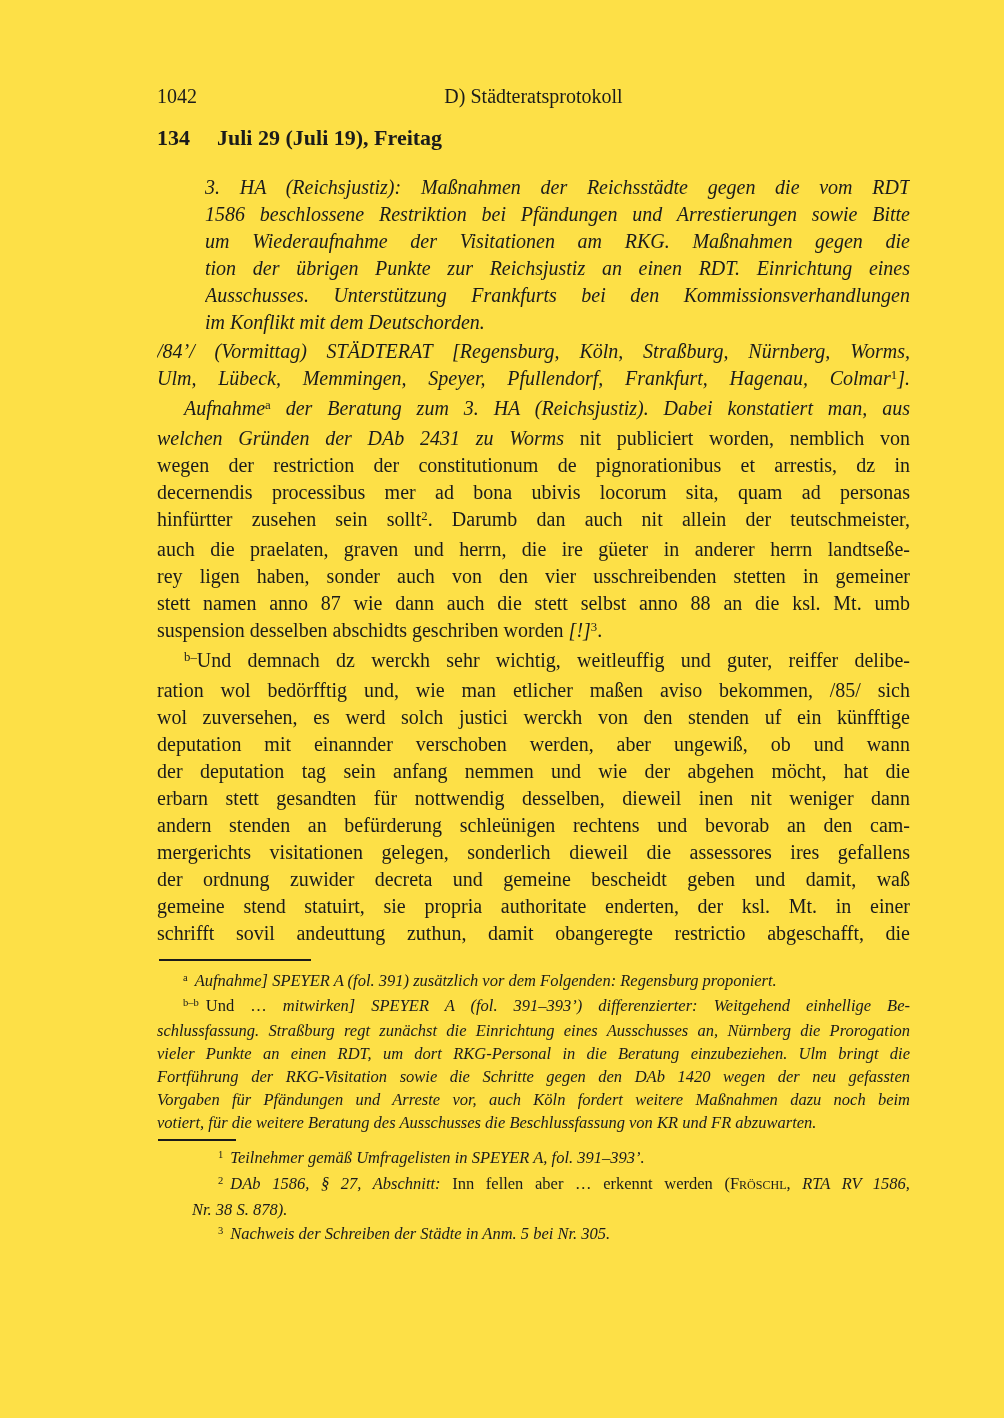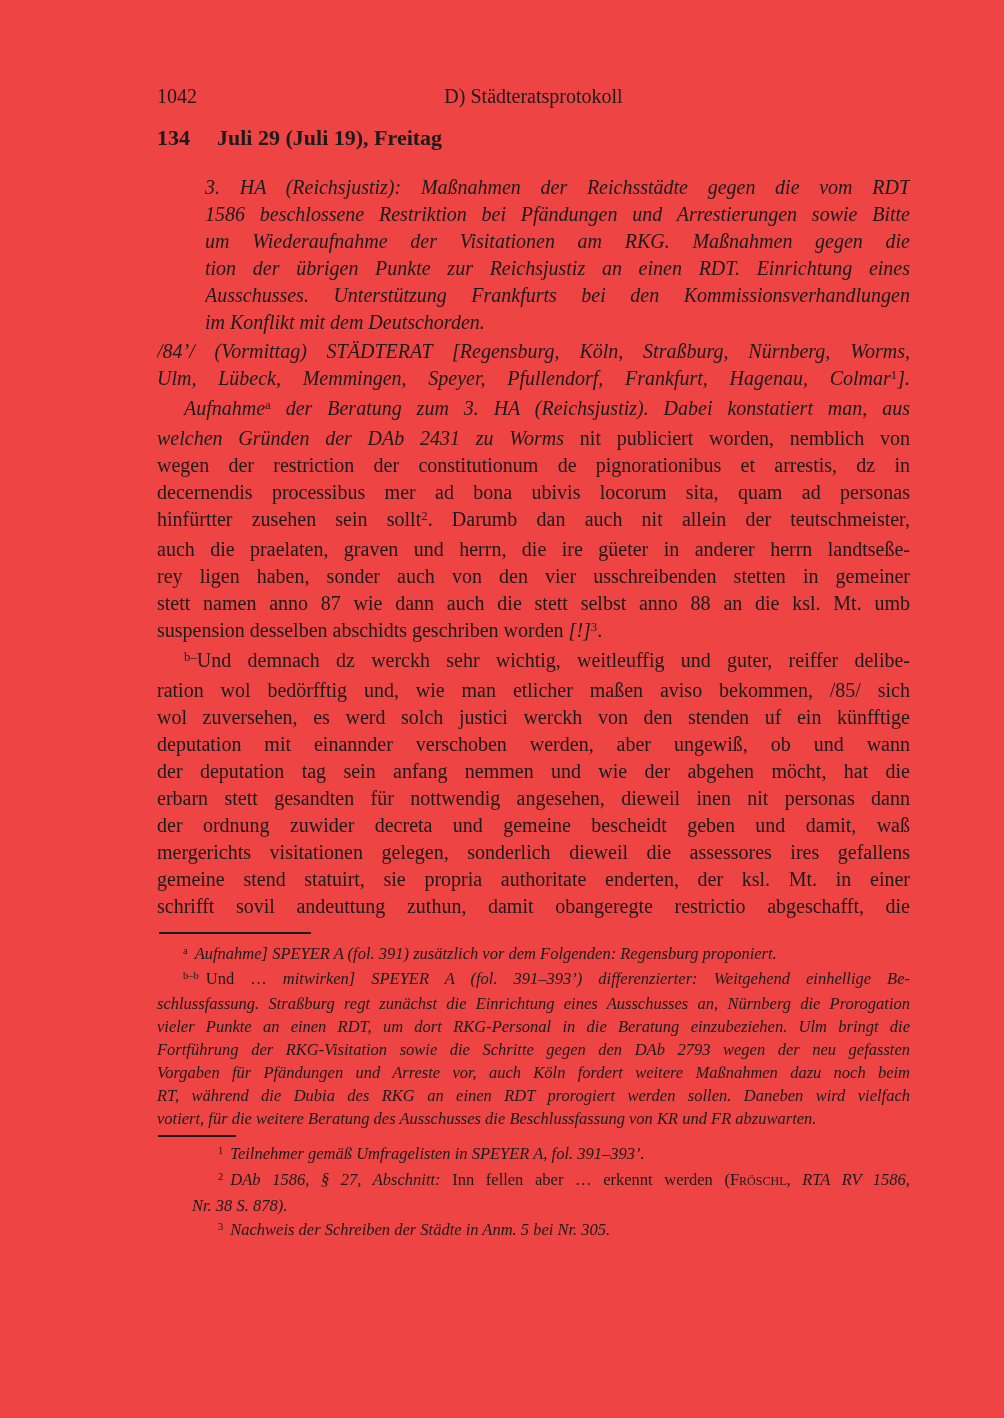--- a/index.html
+++ b/index.html
@@ -1,19 +1,19 @@
 <!DOCTYPE html>
 <html><head>
 <meta charset="utf-8">
 <style>
   html,body { margin:0; padding:0; background:#e8e8e8; }
   .page {
     position:relative;
     width:1004px; height:1418px;
-    background:#ef4444;
+    background:#fde047;
     color:#1b1b1b;
     font-family:"Liberation Serif", "DejaVu Serif", serif;
     overflow:hidden;
     margin:0 auto;
   }
   .content {
     position:absolute;
     left:157px; top:84px;
     width:753px;
   }
@@ -116,37 +116,37 @@
         <div class="line"><span class="s-r">hinfürtter zusehen sein sollt</span><span class="s-sup">2</span><span class="s-r">. Darumb dan auch nit allein der teutschmeister,</span></div>
         <div class="line"><span class="s-r">auch die praelaten, graven und herrn, die ire güeter in anderer herrn landtseße-</span></div>
         <div class="line"><span class="s-r">rey ligen haben, sonder auch von den vier usschreibenden stetten in gemeiner</span></div>
         <div class="line"><span class="s-r">stett namen anno 87 wie dann auch die stett selbst anno 88 an die ksl. Mt. umb</span></div>
         <div class="line noj"><span class="s-r">suspension desselben abschidts geschriben worden </span><span class="s-i">[!]</span><span class="s-sup">3</span><span class="s-r">.</span></div>
         <div class="line ind"><span class="s-sup">b–</span><span class="s-r">Und demnach dz werckh sehr wichtig, weitleuffig und guter, reiffer delibe-</span></div>
         <div class="line"><span class="s-r">ration wol bedörfftig und, wie man etlicher maßen aviso bekommen, /85/ sich</span></div>
         <div class="line"><span class="s-r">wol zuversehen, es werd solch justici werckh von den stenden uf ein künfftige</span></div>
         <div class="line"><span class="s-r">deputation mit einannder verschoben werden, aber ungewiß, ob und wann</span></div>
         <div class="line"><span class="s-r">der deputation tag sein anfang nemmen und wie der abgehen möcht, hat die</span></div>
-        <div class="line"><span class="s-r">erbarn stett gesandten für nottwendig angesehen, dieweil inen nit personas dann</span></div>
+        <div class="line"><span class="s-r">erbarn stett gesandten für nottwendig desselben, dieweil inen nit weniger dann</span></div>
+        <div class="line"><span class="s-r">andern stenden an befürderung schleünigen rechtens und bevorab an den cam-</span></div>
+        <div class="line"><span class="s-r">mergerichts visitationen gelegen, sonderlich dieweil die assessores ires gefallens</span></div>
         <div class="line"><span class="s-r">der ordnung zuwider decreta und gemeine bescheidt geben und damit, waß</span></div>
-        <div class="line"><span class="s-r">mergerichts visitationen gelegen, sonderlich dieweil die assessores ires gefallens</span></div>
         <div class="line"><span class="s-r">gemeine stend statuirt, sie propria authoritate enderten, der ksl. Mt. in einer</span></div>
         <div class="line"><span class="s-r">schrifft sovil andeuttung zuthun, damit obangeregte restrictio abgeschafft, die</span></div>
       </div>
 
     <hr class="rule rule-letters">
 
     <div class="letter-footnotes">
         <div class="line noj ind"><span class="s-fm">a</span><span class="s-i">Aufnahme] SPEYER A (fol. 391) zusätzlich vor dem Folgenden: Regensburg proponiert.</span></div>
         <div class="line ind"><span class="s-fm">b–b</span><span class="s-r">Und … </span><span class="s-i">mitwirken] SPEYER A (fol. 391–393’) differenzierter: Weitgehend einhellige Be-</span></div>
         <div class="line"><span class="s-i">schlussfassung. Straßburg regt zunächst die Einrichtung eines Ausschusses an, Nürnberg die Prorogation</span></div>
         <div class="line"><span class="s-i">vieler Punkte an einen RDT, um dort RKG-Personal in die Beratung einzubeziehen. Ulm bringt die</span></div>
-        <div class="line"><span class="s-i">Fortführung der RKG-Visitation sowie die Schritte gegen den DAb 2793 wegen der neu gefassten</span></div>
+        <div class="line"><span class="s-i">Fortführung der RKG-Visitation sowie die Schritte gegen den DAb 1420 wegen der neu gefassten</span></div>
         <div class="line"><span class="s-i">Vorgaben für Pfändungen und Arreste vor, auch Köln fordert weitere Maßnahmen dazu noch beim</span></div>
-        <div class="line"><span class="s-i">RT, während die Dubia des RKG an einen RDT prorogiert werden sollen. Daneben wird vielfach</span></div>
         <div class="line noj"><span class="s-i">votiert, für die weitere Beratung des Ausschusses die Beschlussfassung von KR und FR abzuwarten.</span></div>
       </div>
 
     <hr class="rule rule-numbers">
 
     <div class="number-footnotes">
         <div class="line noj ind"><span class="s-fm">1</span><span class="s-i">Teilnehmer gemäß Umfragelisten in SPEYER A, fol. 391–393’.</span></div>
         <div class="line ind"><span class="s-fm">2</span><span class="s-i">DAb 1586, § 27, Abschnitt:</span><span class="s-r"> Inn fellen aber … erkennt werden (</span><span class="s-sc">Fröschl</span><span class="s-r">, </span><span class="s-i">RTA RV 1586,</span></div>
         <div class="line noj"><span class="s-i">Nr. 38 S. 878).</span></div>
         <div class="line noj ind"><span class="s-fm">3</span><span class="s-i">Nachweis der Schreiben der Städte in Anm. 5 bei Nr. 305.</span></div>

